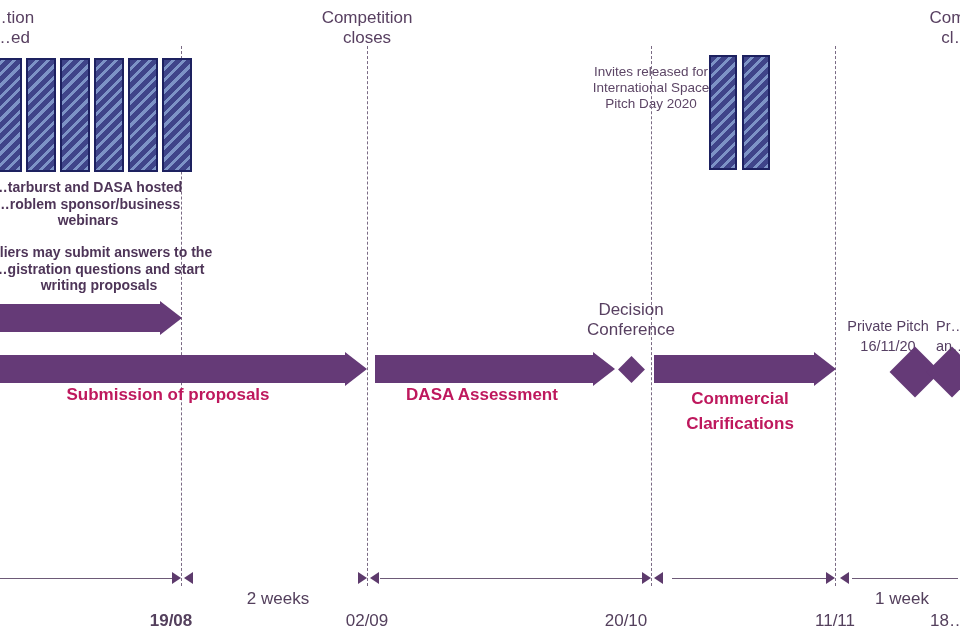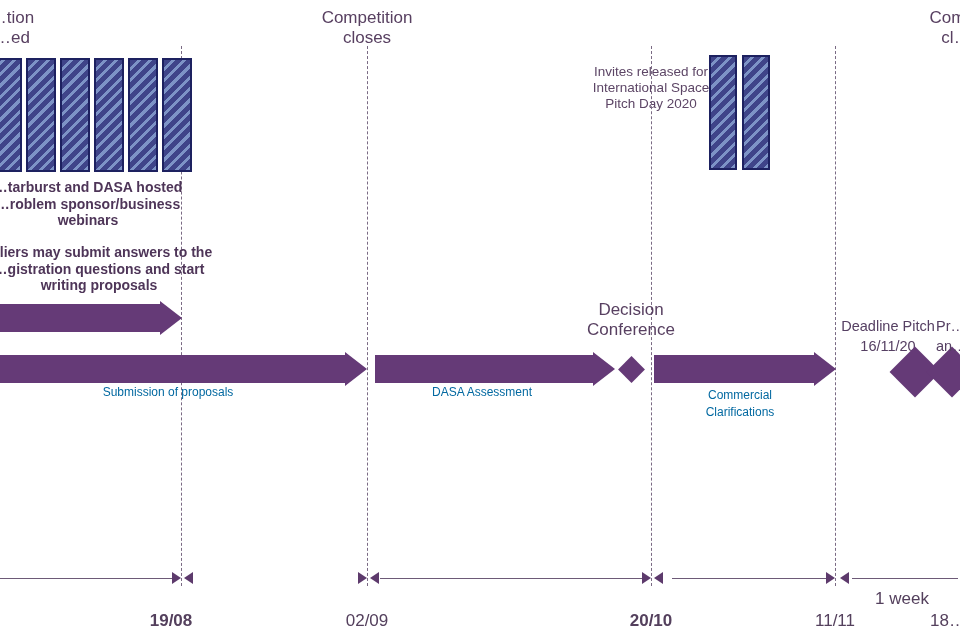--- a/index.html
+++ b/index.html
@@ -32,22 +32,23 @@
   .small-label {
     font-size: 13.5px;
     color: #5d4666;
   }
   .bold-label {
     font-size: 14px;
     font-weight: bold;
     color: #4e3558;
   }
   .activity-label {
-    font-size: 12px;
-    color: #0369a1;
+    font-size: 17px;
+    color: #be185d;
+    font-weight: bold;
   }
   .axis-label {
     font-size: 17px;
     color: #54405d;
   }
   .date-label {
     font-size: 17px;
     color: #54405d;
   }
   .pitch-label {
@@ -178,44 +179,45 @@
 Conference</div>
 
   <div class="lbl activity-label" style="left:373px; top:385px; width:218px;">DASA Assessment</div>
   <div class="diamond" style="left:622px; top:360px; width:19px; height:19px;"></div>
 
   <div class="arrow-body" style="left:654px; top:355px; width:160px; height:28px;"></div>
   <div class="arrow-head right" style="left:814px; top:352px;"></div>
   <div class="lbl activity-label" style="left:659px; top:387px; width:162px; line-height:1.45;">Commercial
 Clarifications</div>
 
-  <div class="lbl pitch-label" style="left:836px; top:318px; width:104px;">Deadline Pitch</div>
+  <div class="lbl pitch-label" style="left:836px; top:318px; width:104px;">Private Pitch</div>
   <div class="lbl pitch-label" style="left:836px; top:338px; width:104px;">16/11/20</div>
 
   <div class="diamond" style="left:897px; top:354px; width:36px; height:36px;"></div>
   <div class="diamond" style="left:934px; top:354px; width:36px; height:36px;"></div>
 
   <div class="lbl pitch-label" style="left:936px; top:318px; width:44px; text-align:left;">Pr…</div>
   <div class="lbl pitch-label" style="left:936px; top:338px; width:44px; text-align:left;">an…</div>
 
   <div class="axis-line" style="left:-40px; top:578px; width:215px;"></div>
   <div class="tick-head right" style="left:172px; top:572px;"></div>
   <div class="tick-head left" style="left:184px; top:572px;"></div>
   <div class="lbl date-label" style="left:128px; top:611px; width:86px;font-weight:bold;">19/08</div>
 
   <div class="tick-head right" style="left:358px; top:572px;"></div>
   <div class="tick-head left" style="left:370px; top:572px;"></div>
   <div class="axis-line" style="left:380px; top:578px; width:100px;"></div>
+  <div class="lbl axis-label" style="left:198px; top:589px; width:160px;">2 weeks</div>
   <div class="lbl date-label" style="left:324px; top:611px; width:86px;">02/09</div>
 
   <div class="axis-line" style="left:440px; top:578px; width:205px;"></div>
   <div class="tick-head right" style="left:642px; top:572px;"></div>
   <div class="tick-head left" style="left:654px; top:572px;"></div>
   <div class="lbl axis-label" style="left:424px; top:589px; width:160px;margin-top:48px;">7 weeks</div>
-  <div class="lbl date-label" style="left:608px; top:611px; width:86px;font-weight:bold;">20/10</div>
+  <div class="lbl date-label" style="left:583px; top:611px; width:86px;">20/10</div>
 
   <div class="axis-line" style="left:672px; top:578px; width:157px;"></div>
   <div class="tick-head right" style="left:826px; top:572px;"></div>
   <div class="tick-head left" style="left:840px; top:572px;"></div>
   <div class="lbl date-label" style="left:792px; top:611px; width:86px;">11/11</div>
 
   <div class="axis-line" style="left:852px; top:578px; width:106px;"></div>
   <div class="lbl axis-label" style="left:860px; top:589px; width:84px;">1 week</div>
   <div class="lbl date-label" style="left:930px; top:611px; width:50px; text-align:left;">18…</div>
 

